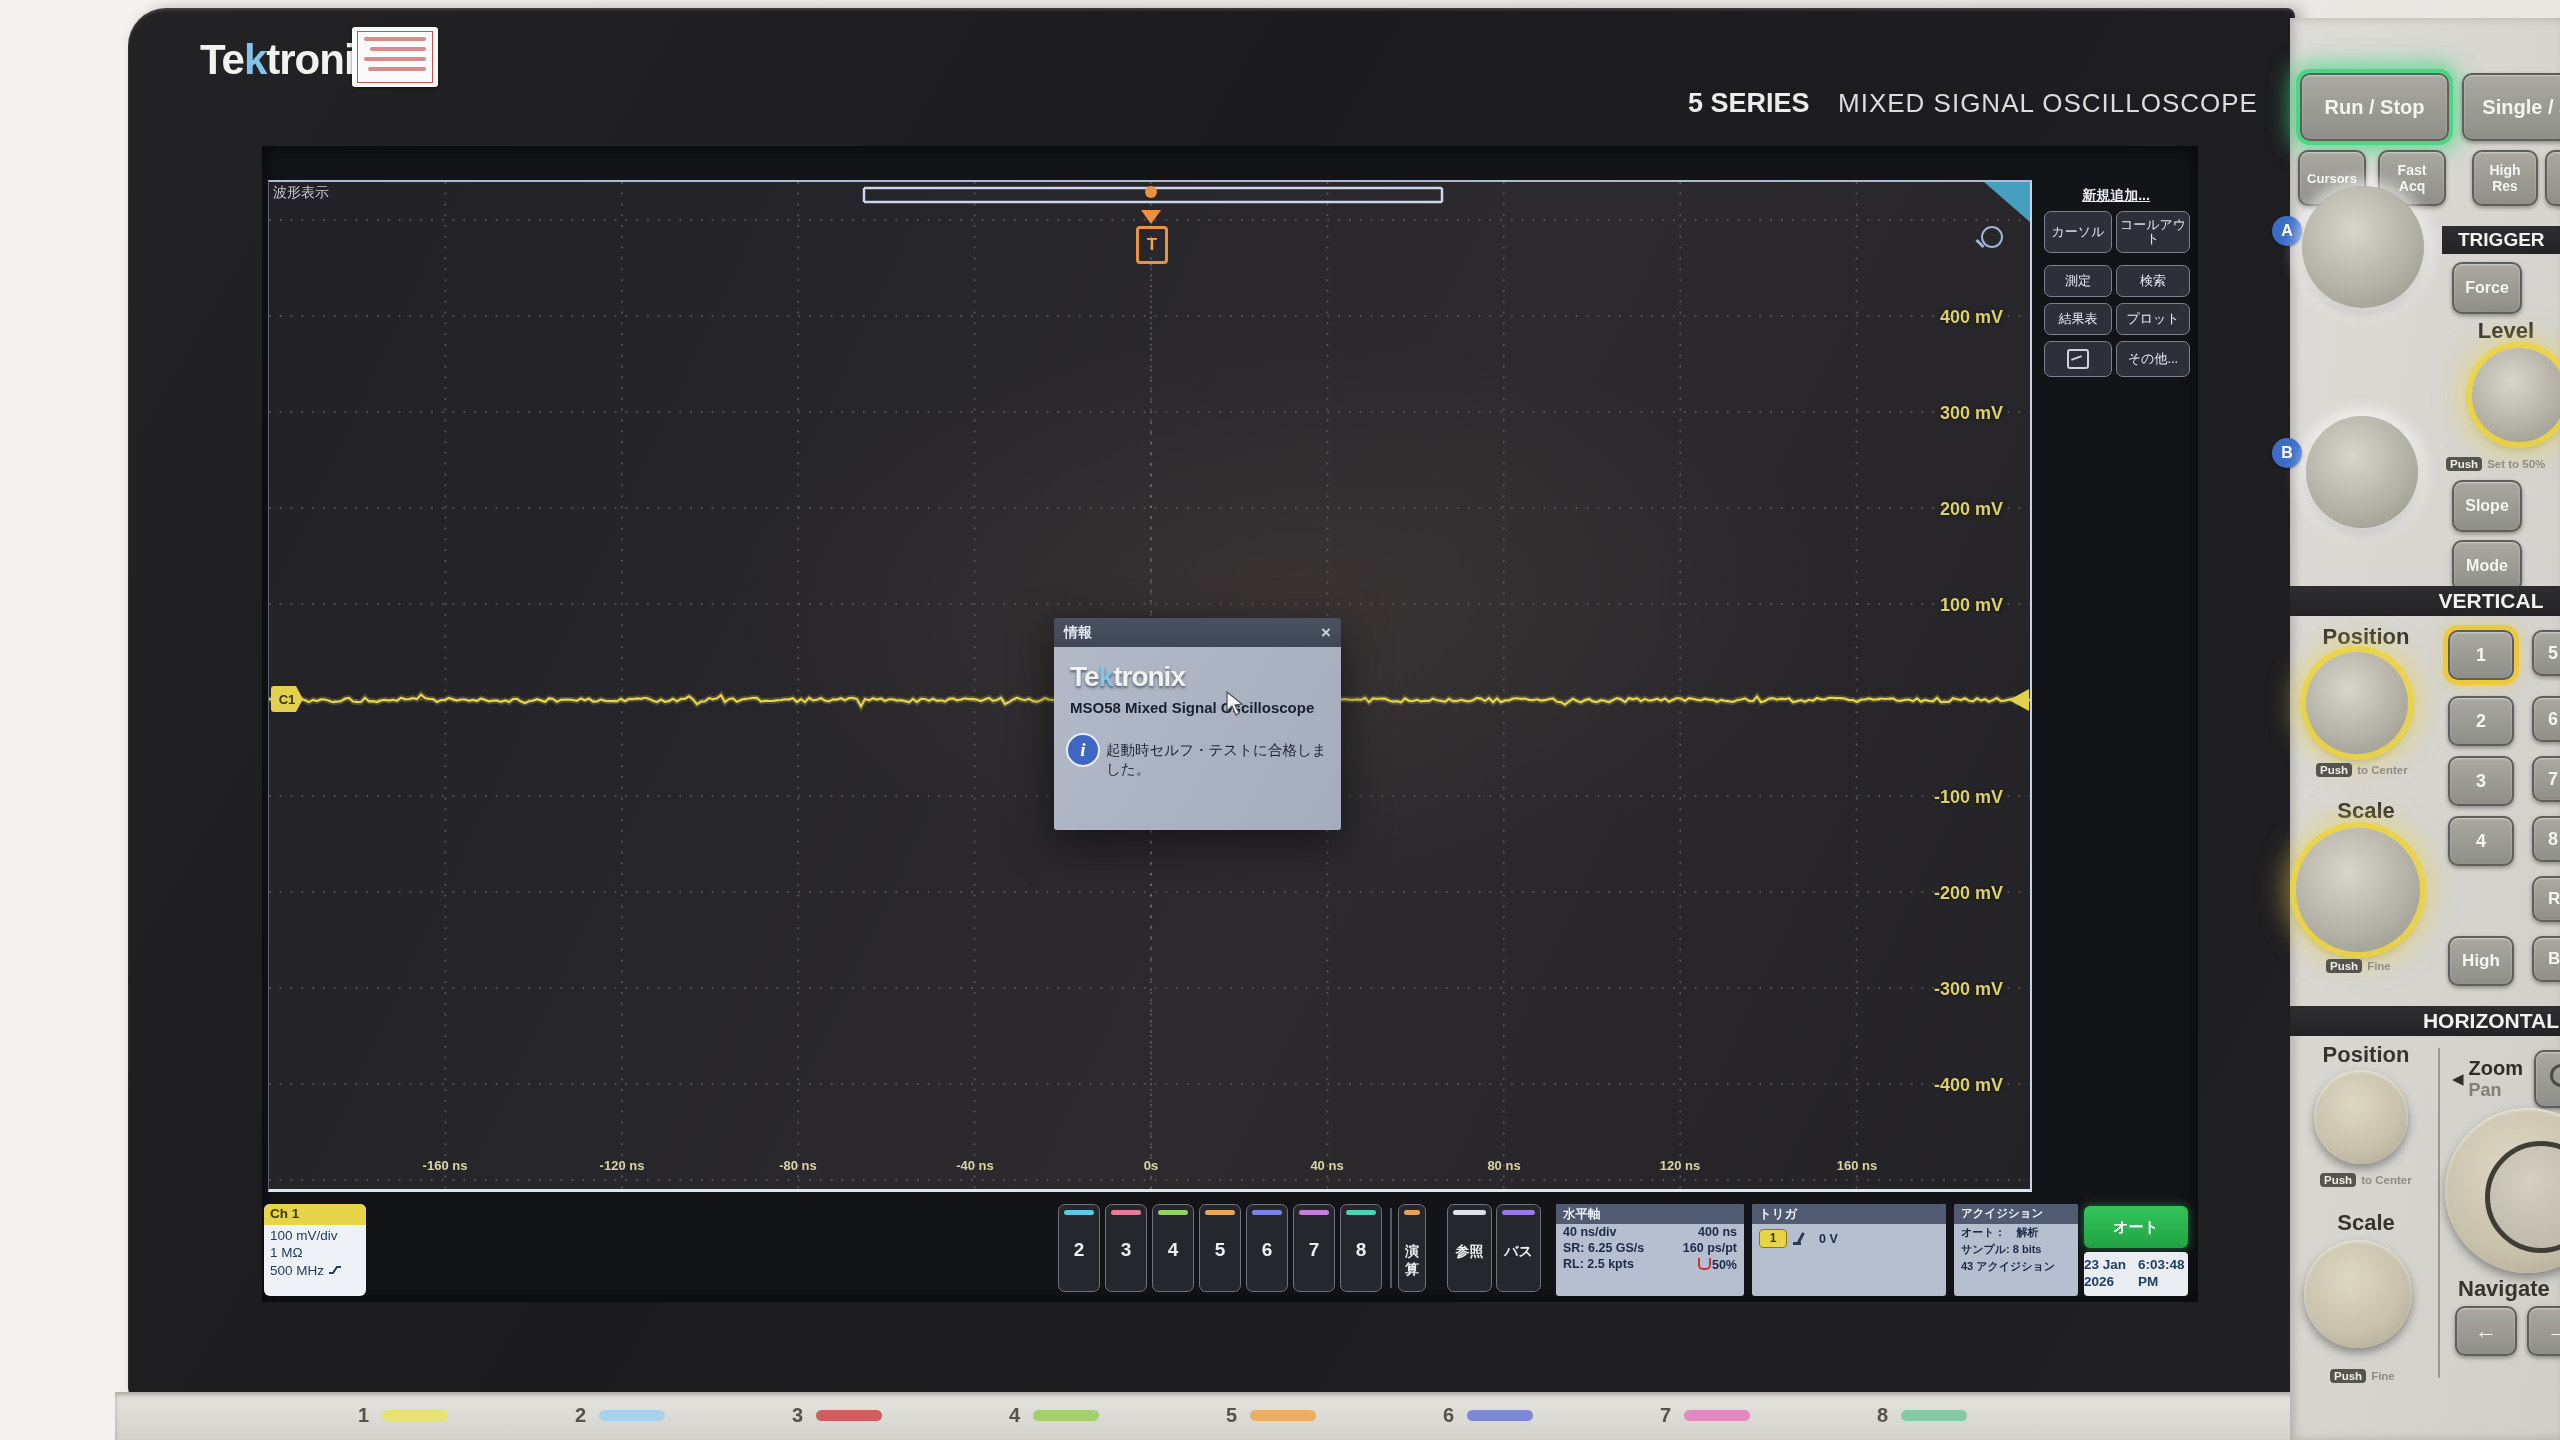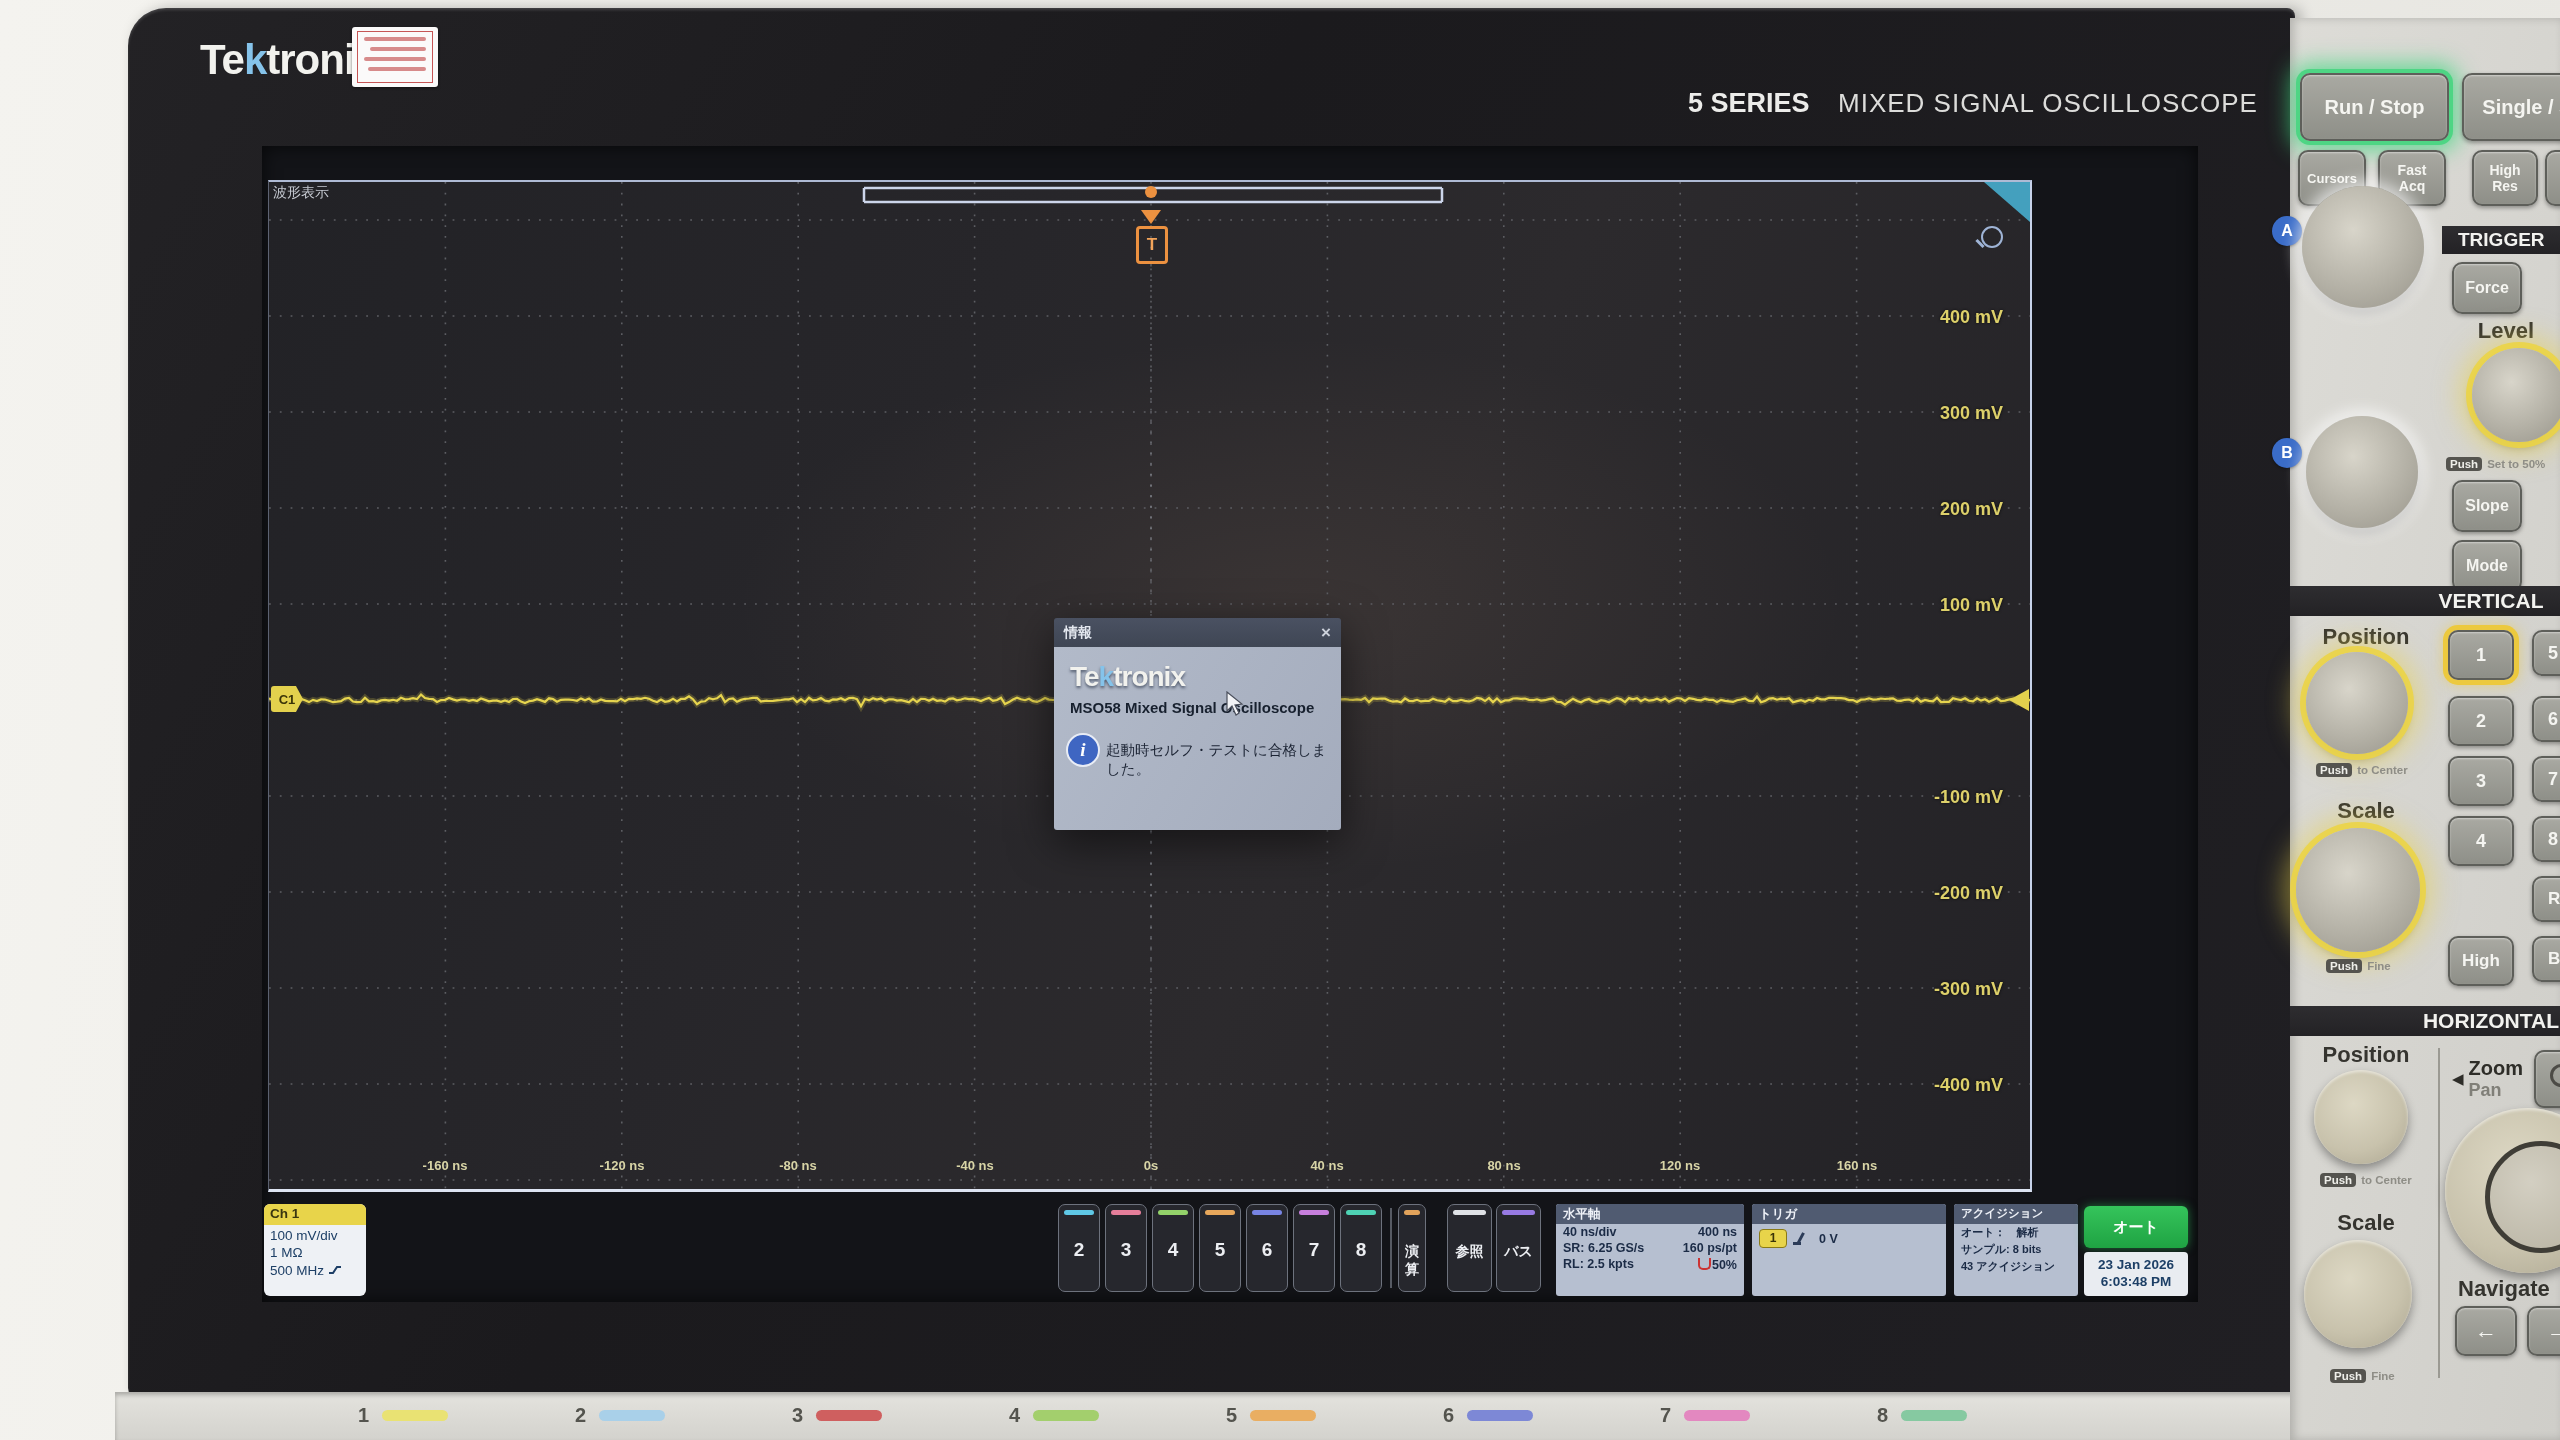--- a/index.html
+++ b/index.html
@@ -68,21 +68,21 @@
   .chbtn .num.jp{font-size:14px;top:38px;}
   #chdivider{left:1128px;top:6px;width:2px;height:80px;background:#565a63;}
   .panel{position:absolute;top:2px;height:92px;background:#b6bfd0;border-radius:3px;overflow:hidden;}
   .panel .hd{height:20px;background:#505b71;color:#eef1f7;font-size:12.5px;font-weight:bold;padding:2px 7px 0;box-sizing:border-box;}
   .panel .row{display:flex;justify-content:space-between;padding:1px 7px;font-size:12.5px;color:#1b2b46;font-weight:bold;}
   #trig-src{display:inline-block;width:26px;height:17px;background:#e8d44a;border:1px solid #8a7a16;border-radius:4px;color:#3a3408;
             text-align:center;font-size:12px;font-weight:bold;line-height:16px;}
   #autobtn{left:1822px;top:4px;width:104px;height:42px;background:linear-gradient(#35c45b,#1fa343);border-radius:6px;color:#fff;
            font-size:15px;font-weight:bold;display:flex;align-items:center;justify-content:center;box-shadow:0 0 10px rgba(40,200,90,.5);}
   #clock{left:1822px;top:50px;width:104px;height:44px;background:#e9ecf1;border-radius:4px;color:#1d3f66;font-size:13.5px;font-weight:bold;
-         display:flex;flex-direction:column;align-items:center;justify-content:center;line-height:1.25;}
+         display:flex;flex-direction:row;align-items:center;justify-content:center;line-height:1.25;}
   .red-u{display:inline-block;width:11px;height:12px;position:relative;margin-right:3px;top:1px;}
   .red-u::before{content:"";position:absolute;left:0;top:0;width:9px;height:10px;border:2px solid #c33;border-top:none;border-radius:0 0 5px 5px;}
   .edge-icon{display:inline-block;width:20px;height:16px;position:relative;margin:0 6px;}
   .edge-icon::before{content:"";position:absolute;left:0;bottom:2px;width:8px;height:2.5px;background:#2c3c58;}
   .edge-icon::after{content:"";position:absolute;left:6px;top:1px;width:2.5px;height:13px;background:#2c3c58;transform:rotate(28deg);}
   
   .hwbtn{position:absolute;background:linear-gradient(#a9a9a2,#8e8f88);border:2px solid #5e5f5a;border-radius:10px;
          color:#f5f5f1;font-weight:bold;display:flex;align-items:center;justify-content:center;text-align:center;
          white-space:pre-line;box-shadow:inset 0 1px 2px rgba(255,255,255,.45),0 2px 4px rgba(0,0,0,.35);}
   .sechead{position:absolute;background:linear-gradient(#2e2d30,#232225);color:#f2f2ef;font-weight:bold;font-size:19px;
@@ -180,20 +180,35 @@
     <span class="xlab" style="left:706px;">-40 ns</span>
     <span class="xlab" style="left:882px;">0s</span>
     <span class="xlab" style="left:1058px;">40 ns</span>
     <span class="xlab" style="left:1235px;">80 ns</span>
     <span class="xlab" style="left:1411px;">120 ns</span>
     <span class="xlab" style="left:1588px;">160 ns</span>
     <div id="c1badge" class="abs">C1</div>
     <div id="rmark" class="abs"></div>
   </div>
 
+  <div id="sidebar" class="abs">
+    <div id="sb-head" class="abs">新規追加...</div>
+    <div class="scr-btn" style="left:4px;top:26px;width:66px;height:40px;">カーソル</div>
+    <div class="scr-btn" style="left:76px;top:26px;width:72px;height:40px;">コールアウト</div>
+    <div class="scr-btn" style="left:4px;top:80px;width:66px;height:30px;">測定</div>
+    <div class="scr-btn" style="left:76px;top:80px;width:72px;height:30px;">検索</div>
+    <div class="scr-btn" style="left:4px;top:118px;width:66px;height:30px;">結果表</div>
+    <div class="scr-btn" style="left:76px;top:118px;width:72px;height:30px;">プロット</div>
+    <div class="scr-btn" style="left:4px;top:156px;width:66px;height:34px;">
+      <span style="width:18px;height:16px;border:2px solid #cfd3da;border-radius:3px;position:relative;display:inline-block;">
+          <span style="position:absolute;left:2px;top:6px;width:11px;height:2px;background:#cfd3da;transform:rotate(-20deg);"></span>
+        </span>
+    </div>
+    <div class="scr-btn" style="left:76px;top:156px;width:72px;height:34px;">その他...</div>
+  </div>
 
   <div id="dialog" class="abs">
     <div id="dlg-title">
       <span>情報</span>
       <span style="font-size:17px;color:#cdd2dc;">×</span>
     </div>
     <div id="dlg-body">
       <div id="dlg-logo" class="logo"><span>Te</span><span class="k">k</span><span>tronix</span></div>
       <div id="dlg-sub">MSO58 Mixed Signal Oscilloscope</div>
       <div id="dlg-info-icon">i</div>

